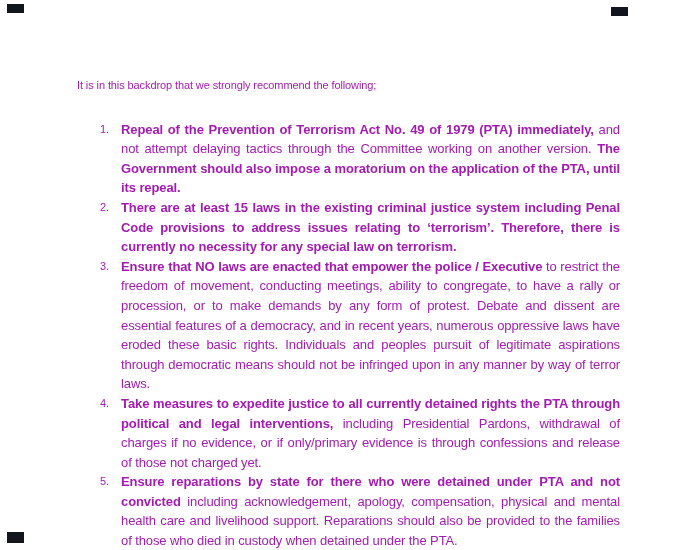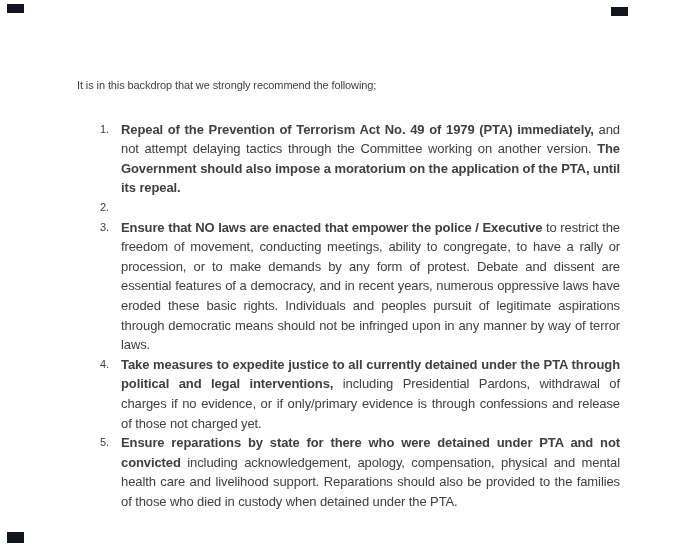--- a/index.html
+++ b/index.html
@@ -2,21 +2,21 @@
 <html><head>
 <meta charset="utf-8">
 <style>
   html, body { margin: 0; padding: 0; background: #ffffff; }
   .page {
     position: relative;
     width: 700px;
     height: 550px;
     background: #ffffff;
     font-family: "Liberation Sans", sans-serif;
-    color: #404040;
+    color: #a21caf;
     overflow: hidden;
   }
   .content { position: absolute; left: 0; top: 76px; width: 700px; }
   .intro {
     margin: 0 0 0 77px;
     font-size: 11px;
     line-height: 19.6px;
     letter-spacing: -0.1px;
   }
   .list { margin-top: 24px; }
@@ -51,28 +51,29 @@
 
   <div class="content">
     <p class="intro">It is in this backdrop that we strongly recommend the following;</p>
     <div class="list">
         <div class="item">
           <div class="num">1.</div>
           <div class="body"><span class="b">Repeal of the Prevention of Terrorism Act No. 49 of 1979 (PTA) immediately,</span><span> and not attempt delaying tactics through the Committee working on another version. </span><span class="b">The Government should also impose a moratorium on the application of the PTA, until its repeal.</span></div>
         </div>
         <div class="item">
           <div class="num">2.</div>
+          <div class="body"><span class="b">There are at least 15 laws in the existing criminal justice system including Penal Code provisions to address issues relating to ‘terrorism’. Therefore, there is currently no necessity for any special law on terrorism.</span></div>
         </div>
         <div class="item">
           <div class="num">3.</div>
           <div class="body"><span class="b">Ensure that NO laws are enacted that empower the police / Executive</span><span> to restrict the freedom of movement, conducting meetings, ability to congregate, to have a rally or procession, or to make demands by any form of protest. Debate and dissent are essential features of a democracy, and in recent years, numerous oppressive laws have eroded these basic rights. Individuals and peoples pursuit of legitimate aspirations through democratic means should not be infringed upon in any manner by way of terror laws.</span></div>
         </div>
         <div class="item">
           <div class="num">4.</div>
-          <div class="body"><span class="b">Take measures to expedite justice to all currently detained under the PTA through political and legal interventions,</span><span> including Presidential Pardons, withdrawal of charges if no evidence, or if only/primary evidence is through confessions and release of those not charged yet.</span></div>
+          <div class="body"><span class="b">Take measures to expedite justice to all currently detained rights the PTA through political and legal interventions,</span><span> including Presidential Pardons, withdrawal of charges if no evidence, or if only/primary evidence is through confessions and release of those not charged yet.</span></div>
         </div>
         <div class="item">
           <div class="num">5.</div>
           <div class="body"><span class="b">Ensure reparations by state for there who were detained under PTA and not convicted</span><span> including acknowledgement, apology, compensation, physical and mental health care and livelihood support. Reparations should also be provided to the families of those who died in custody when detained under the PTA.</span></div>
         </div>
       </div>
   </div>
 </div>
 
 </body></html>

